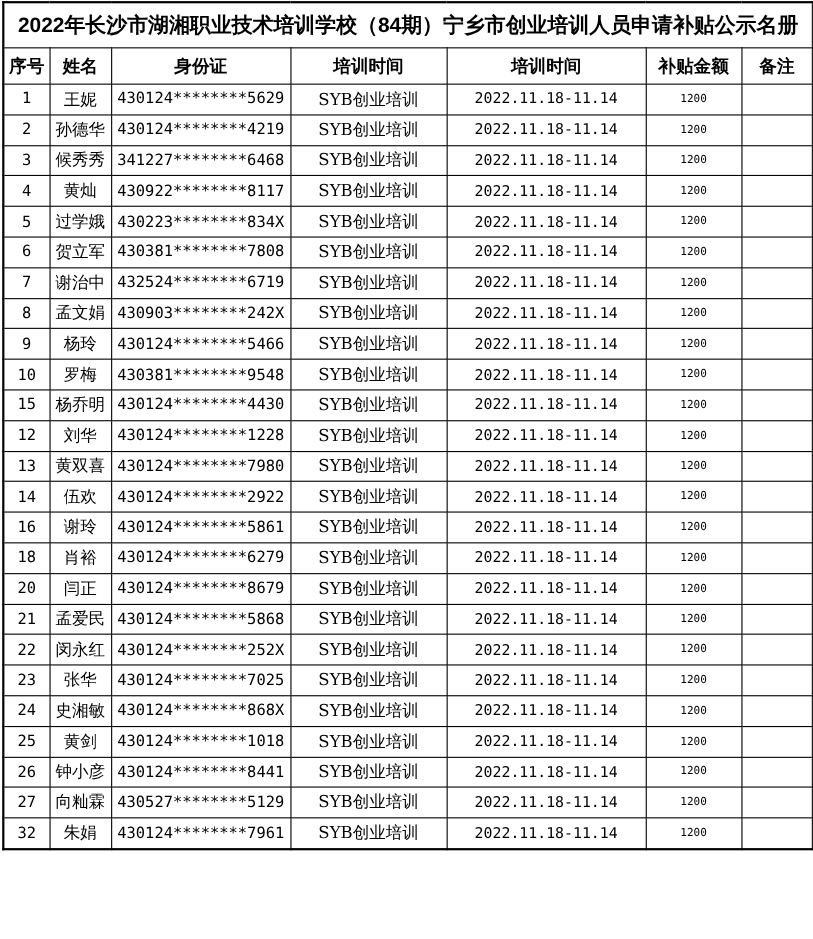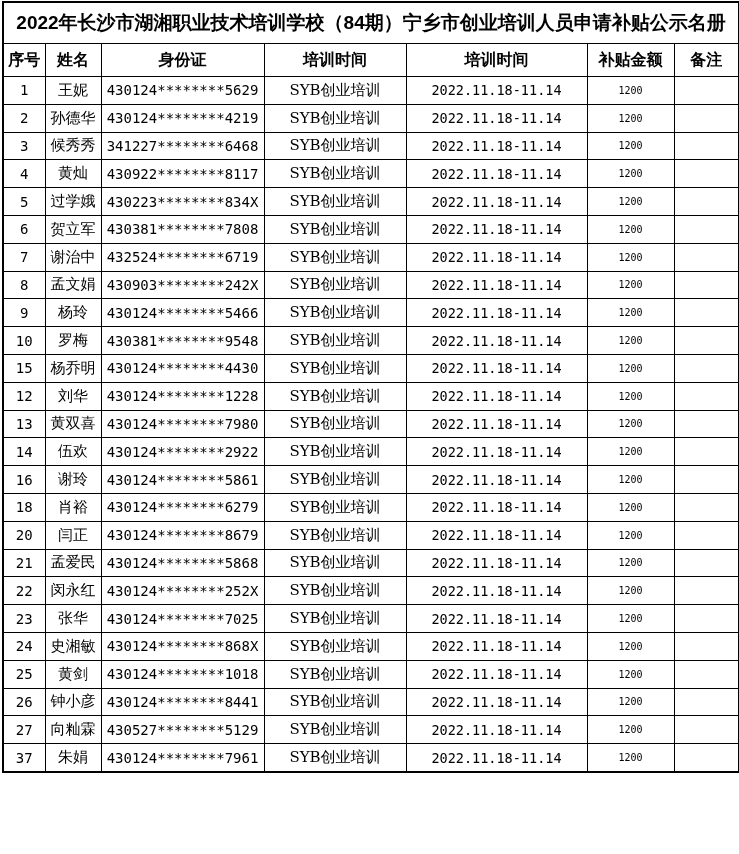--- a/index.html
+++ b/index.html
@@ -309,21 +309,21 @@
         <tr class="data-row">
           <td class="col-no">27</td>
           <td class="col-name">向籼霖</td>
           <td class="col-id_card">430527********5129</td>
           <td class="col-training_content">SYB创业培训</td>
           <td class="col-training_time">2022.11.18-11.14</td>
           <td class="col-subsidy_amount">1200</td>
           <td class="col-remark"></td>
         </tr>
         <tr class="data-row">
-          <td class="col-no">37</td>
+          <td class="col-no">32</td>
           <td class="col-name">朱娟</td>
           <td class="col-id_card">430124********7961</td>
           <td class="col-training_content">SYB创业培训</td>
           <td class="col-training_time">2022.11.18-11.14</td>
           <td class="col-subsidy_amount">1200</td>
           <td class="col-remark"></td>
         </tr>
       </tbody>
   </table>
 </div>

